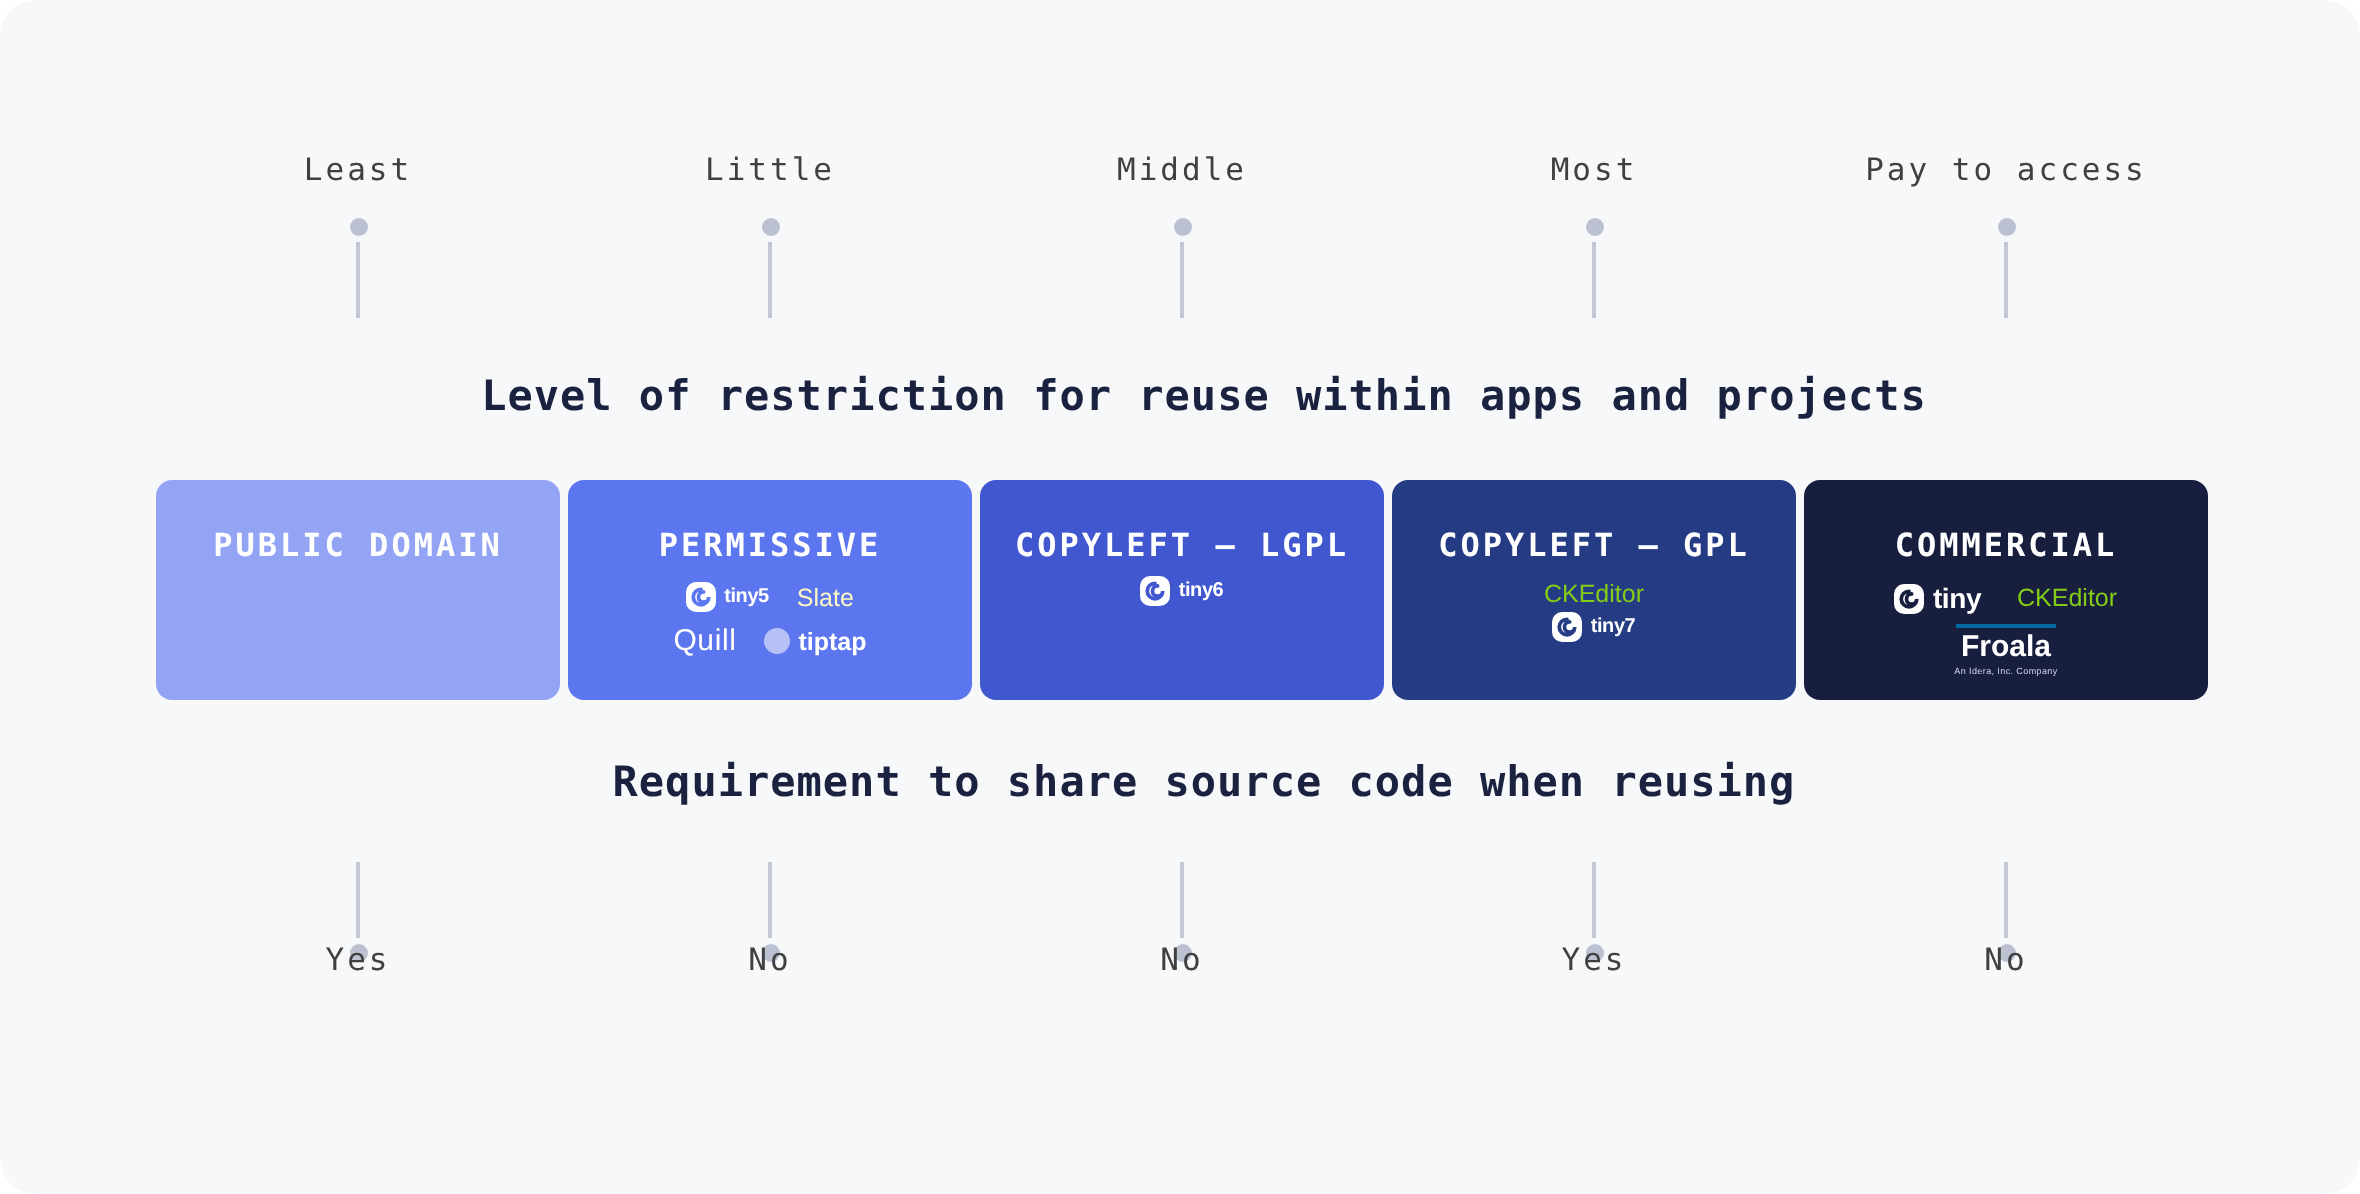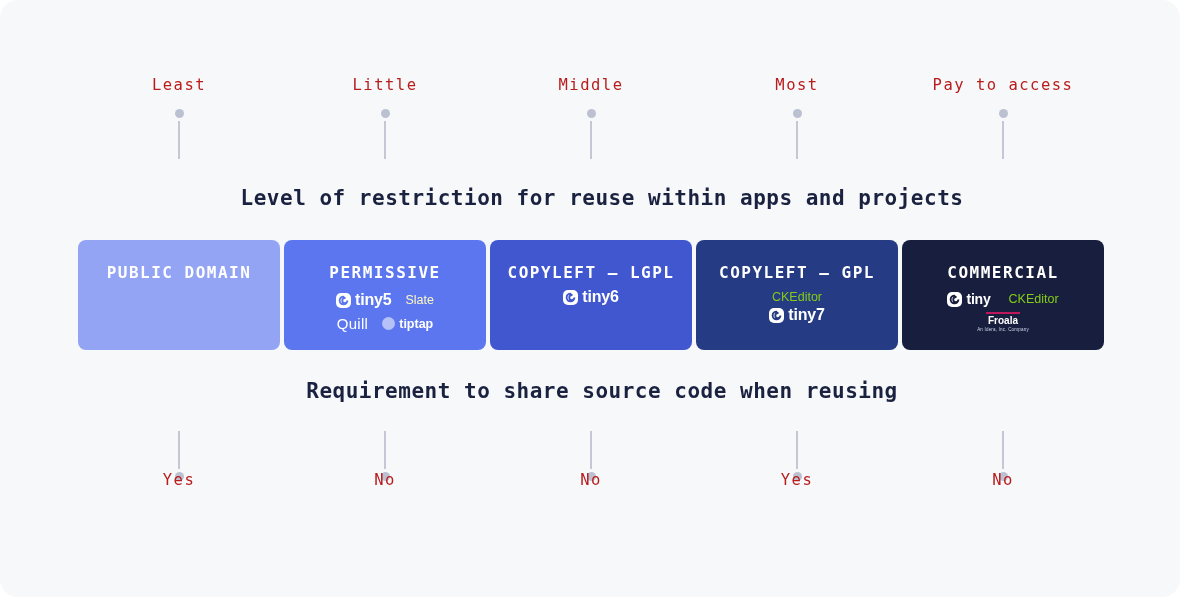--- a/index.html
+++ b/index.html
@@ -19,21 +19,21 @@
   
   .grid-row {
     position:absolute; left:78px; width:1026px;
     display:flex; gap:4px;
   }
   .col { width:202px; display:flex; flex-direction:column; align-items:center; }
 
   
   .axis-label {
     font-size:15.5px; letter-spacing:1.5px;
-    color:#b91c1c; font-weight:500;
+    color:#404040; font-weight:500;
     white-space:nowrap;
   }
   
   .pin-dot { width:9px; height:9px; border-radius:50%; background:#bcc1d1; }
   .pin-line { width:2px; height:38px; background:#c3c7d6; }
   .pin-top { display:flex; flex-direction:column; align-items:center; gap:3px; }
   .pin-bottom { display:flex; flex-direction:column; align-items:center; gap:3px; }
 
   
   .section-title {
@@ -58,29 +58,29 @@
     white-space:nowrap;
   }
   .logo-row {
     display:flex; align-items:center; gap:14px;
     margin-top:9px;
     font-family:"Liberation Sans","DejaVu Sans",sans-serif;
   }
   .logo-row.tight { margin-top:6px; }
   .brand { display:flex; align-items:center; gap:4px; white-space:nowrap; }
   .tiny-box { width:15px; height:15px; flex:none; }
-  .tiny-word { font-weight:bold; font-size:16px; letter-spacing:-0.2px; }
+  .tiny-word { font-weight:bold; font-size:10px; letter-spacing:-0.2px; }
   .slate-word { font-weight:500; font-size:12.5px; color:#fef9c3; }
   .quill-word { font-weight:300; font-size:15px; letter-spacing:0.3px; }
   .tiptap-dot { width:13px; height:13px; border-radius:50%; background:rgba(255,255,255,0.55); flex:none; }
   .tiptap-word { font-weight:bold; font-size:12.5px; }
   .ck-word { font-weight:400; font-size:12.5px; color:#84cc16; }
   .froala-wrap { display:flex; flex-direction:column; align-items:center; margin-top:5px;
                  font-family:"Liberation Sans","DejaVu Sans",sans-serif; }
-  .froala-word { font-weight:bold; font-size:10px; border-top:2px solid #be185d; padding:1px 2px 0 2px; }
+  .froala-word { font-weight:bold; font-size:15px; border-top:2px solid #0369a1; padding:1px 2px 0 2px; }
   .froala-sub { font-size:4.5px; letter-spacing:0.2px; color:#cfd5ea; margin-top:1px; }
 </style>
 </head>
 <body>
 
 <div class="stage">
   <div class="panel"></div>
 
   <div class="grid-row" style="top:76px;">
     <div class="col">

